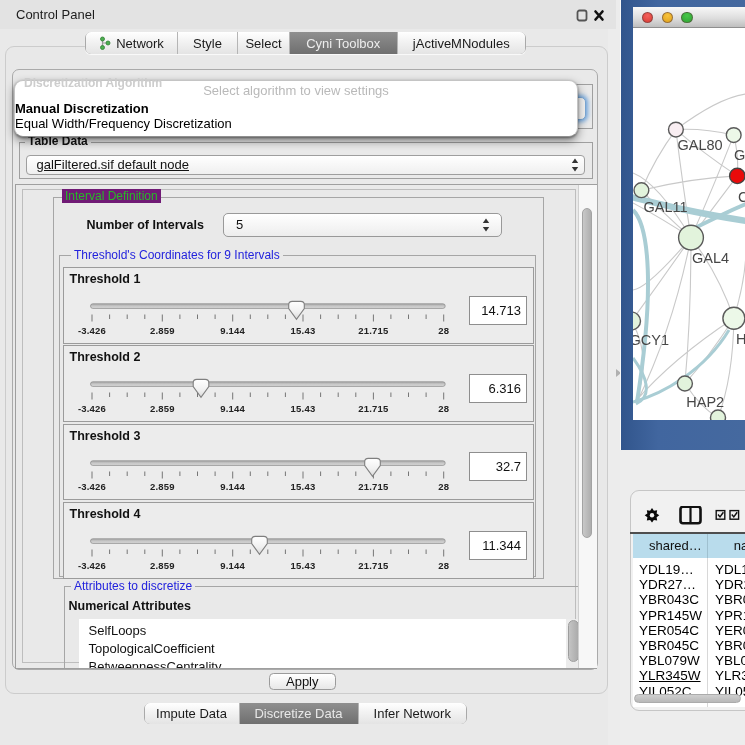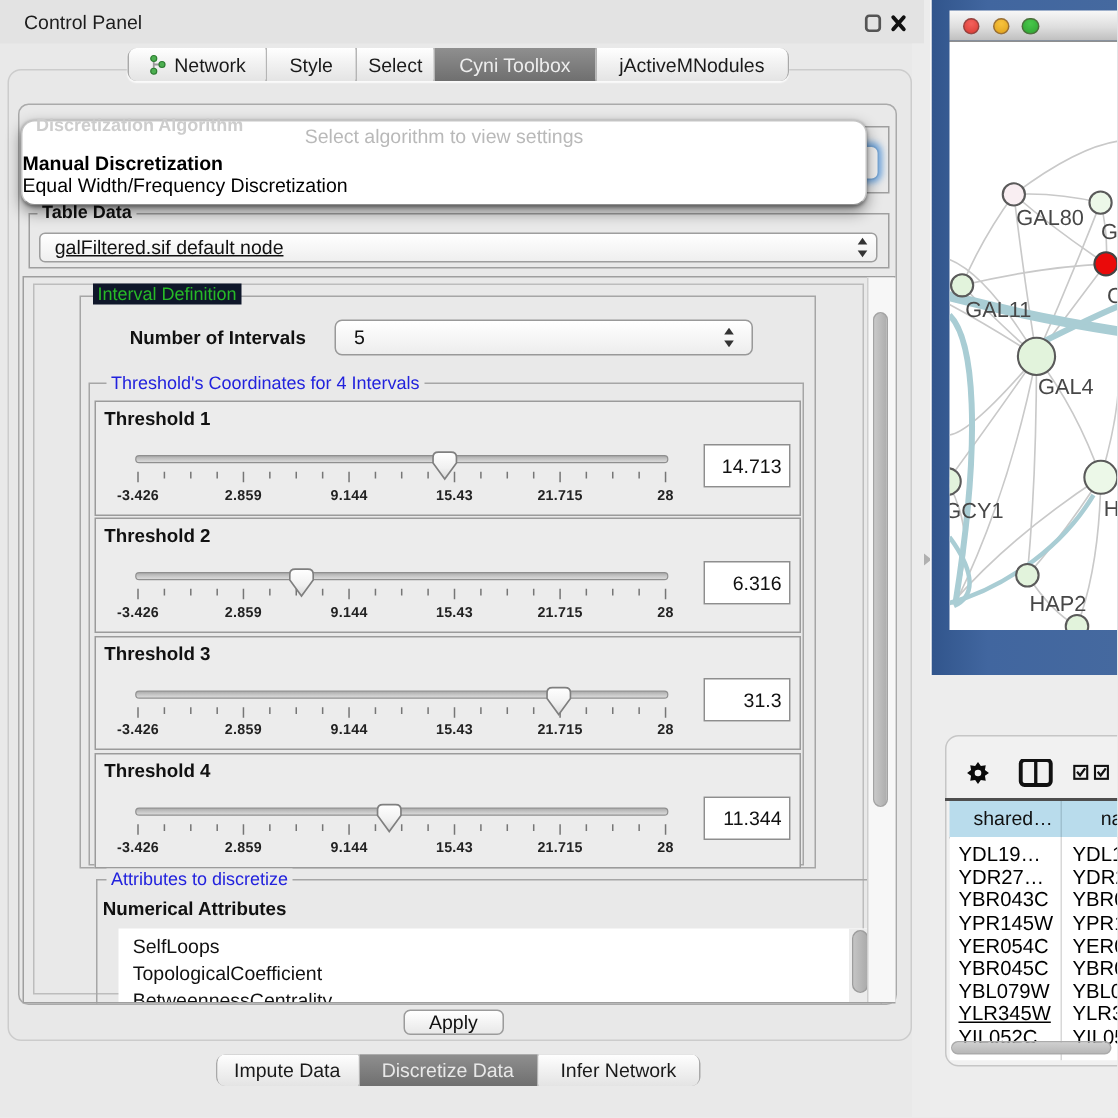--- a/index.html
+++ b/index.html
@@ -33,29 +33,29 @@
       <div style="position:absolute;left:25px;top:134px;background:#e9e9e9;padding:0 3px;font:bold 12px 'Liberation Sans', sans-serif;color:#111;">Table Data</div>
       <div style="position:absolute;left:25.5px;top:155px;width:559px;height:20px;background:linear-gradient(#ffffff,#efefef);border:1px solid #9e9e9e;border-radius:4px;box-sizing:border-box;font:13px 'Liberation Sans', sans-serif;color:#111;line-height:18px;padding-left:10px;text-decoration:underline;">galFiltered.sif default node</div>
       <svg style="position:absolute;left:569px;top:157px" width="12" height="16" viewBox="0 0 12 16">
         <path d="M6,1.5 L9.2,6 H2.8 Z" fill="#333"></path>
         <path d="M6,14.5 L2.8,10 H9.2 Z" fill="#333"></path>
       </svg>
       <div style="position:absolute;left:15px;top:184px;width:582px;height:484.5px;overflow:hidden;">
         <div style="position:absolute;left:0;top:0;width:582px;height:484.5px;background:#e9e9e9;"></div>
         <div style="position:absolute;left:7px;top:5px;width:553.5px;height:474px;border:1px solid #bdbdbd;box-sizing:border-box;"></div>
         <div style="position:absolute;left:38px;top:12.5px;width:491px;height:382px;border:1px solid #a6a6a6;box-sizing:border-box;"></div>
-        <div style="position:absolute;left:47px;top:5px;background:#0f172a;padding:0 3px;font:12px 'Liberation Sans', sans-serif;color:#27ba27;">Interval Definition</div>
+        <div style="position:absolute;left:47px;top:5px;background:#701a75;padding:0 3px;font:12px 'Liberation Sans', sans-serif;color:#27ba27;">Interval Definition</div>
         <div style="position:absolute;left:71.5px;top:34px;font:bold 12.5px 'Liberation Sans', sans-serif;color:#111;">Number of Intervals</div>
         <div style="position:absolute;left:208px;top:28.5px;width:278.5px;height:24px;background:linear-gradient(#ffffff,#ededed);border:1px solid #999;border-radius:5px;box-sizing:border-box;font:13px 'Liberation Sans', sans-serif;color:#111;line-height:22px;padding-left:12px;">5</div>
         <svg style="position:absolute;left:465px;top:32.5px" width="12" height="16" viewBox="0 0 12 16">
           <path d="M6,1.5 L9.2,6 H2.8 Z" fill="#333"></path>
           <path d="M6,14.5 L2.8,10 H9.2 Z" fill="#333"></path>
         </svg>
         <div style="position:absolute;left:43.5px;top:71px;width:477.5px;height:321.5px;border:1px solid #a6a6a6;box-sizing:border-box;"></div>
-        <div style="position:absolute;left:56px;top:63.5px;background:#e9e9e9;padding:0 3px;font:12px 'Liberation Sans', sans-serif;color:#2222dd;">Threshold's Coordinates for 4 Intervals</div>
+        <div style="position:absolute;left:56px;top:63.5px;background:#e9e9e9;padding:0 3px;font:12px 'Liberation Sans', sans-serif;color:#2222dd;">Threshold's Coordinates for 9 Intervals</div>
       </div>
       <div style="position:absolute;left:63px;top:267.0px;width:470.5px;height:76.5px;background:#ececec;border:1px solid #9b9b9b;">
         <div style="position:absolute;left:5.5px;top:4px;font:bold 12.5px 'Liberation Sans', sans-serif;color:#111;">Threshold 1</div>
         <svg width="470.5" height="76.5" style="position:absolute;left:0;top:0" viewBox="0 0 470.5 76.5">
           <defs>
             <linearGradient id="trk" x1="0" y1="0" x2="0" y2="1">
               <stop offset="0" stop-color="#a9a9a9"></stop>
               <stop offset="0.5" stop-color="#c6c6c6"></stop>
               <stop offset="1" stop-color="#dedede"></stop>
             </linearGradient>
@@ -122,21 +122,21 @@
           <rect x="26.5" y="35.8" width="354.7" height="4.6" rx="2.3" fill="url(#trk)" stroke="#8f8f8f" stroke-width="0.8"></rect>
           <path d="M28.0,46.5V53.5 M45.6,46.5V51.0 M63.2,46.5V51.0 M80.8,46.5V51.0 M98.3,46.5V53.5 M115.9,46.5V51.0 M133.5,46.5V51.0 M151.1,46.5V51.0 M168.7,46.5V53.5 M186.3,46.5V51.0 M203.8,46.5V51.0 M221.4,46.5V51.0 M239.0,46.5V53.5 M256.6,46.5V51.0 M274.2,46.5V51.0 M291.8,46.5V51.0 M309.4,46.5V53.5 M326.9,46.5V51.0 M344.5,46.5V51.0 M362.1,46.5V51.0 M379.7,46.5V53.5" stroke="#767676" stroke-width="1" fill="none"></path>
           <path d="M300.7,40.6 L300.7,36.8 Q300.7,33.4 304.3,33.4 L312.7,33.4 Q316.3,33.4 316.3,36.8 L316.3,40.6 L308.5,51.4 Z" fill="url(#thm)" stroke="#7f7f7f" stroke-width="1.1"></path>
         </svg>
         <div style="position:absolute;left:-2.0px;top:56.5px;width:60px;text-align:center;font:bold 9.5px 'Liberation Sans', sans-serif;color:#222;letter-spacing:0.2px;">-3.426</div>
         <div style="position:absolute;left:68.3px;top:56.5px;width:60px;text-align:center;font:bold 9.5px 'Liberation Sans', sans-serif;color:#222;letter-spacing:0.2px;">2.859</div>
         <div style="position:absolute;left:138.7px;top:56.5px;width:60px;text-align:center;font:bold 9.5px 'Liberation Sans', sans-serif;color:#222;letter-spacing:0.2px;">9.144</div>
         <div style="position:absolute;left:209.0px;top:56.5px;width:60px;text-align:center;font:bold 9.5px 'Liberation Sans', sans-serif;color:#222;letter-spacing:0.2px;">15.43</div>
         <div style="position:absolute;left:279.4px;top:56.5px;width:60px;text-align:center;font:bold 9.5px 'Liberation Sans', sans-serif;color:#222;letter-spacing:0.2px;">21.715</div>
         <div style="position:absolute;left:349.7px;top:56.5px;width:60px;text-align:center;font:bold 9.5px 'Liberation Sans', sans-serif;color:#222;letter-spacing:0.2px;">28</div>
-        <div style="position:absolute;left:405px;top:27.5px;width:51px;height:27px;background:#fff;border:1px solid #8e8e8e;font:13px 'Liberation Sans', sans-serif;color:#111;text-align:right;line-height:27px;padding-right:5px;box-sizing:content-box;">31.3</div>
+        <div style="position:absolute;left:405px;top:27.5px;width:51px;height:27px;background:#fff;border:1px solid #8e8e8e;font:13px 'Liberation Sans', sans-serif;color:#111;text-align:right;line-height:27px;padding-right:5px;box-sizing:content-box;">32.7</div>
       </div>
       <div style="position:absolute;left:63px;top:502.2px;width:470.5px;height:76.5px;background:#ececec;border:1px solid #9b9b9b;">
         <div style="position:absolute;left:5.5px;top:4px;font:bold 12.5px 'Liberation Sans', sans-serif;color:#111;">Threshold 4</div>
         <svg width="470.5" height="76.5" style="position:absolute;left:0;top:0" viewBox="0 0 470.5 76.5">
           <defs>
             <linearGradient id="trk" x1="0" y1="0" x2="0" y2="1">
               <stop offset="0" stop-color="#a9a9a9"></stop>
               <stop offset="0.5" stop-color="#c6c6c6"></stop>
               <stop offset="1" stop-color="#dedede"></stop>
             </linearGradient>

